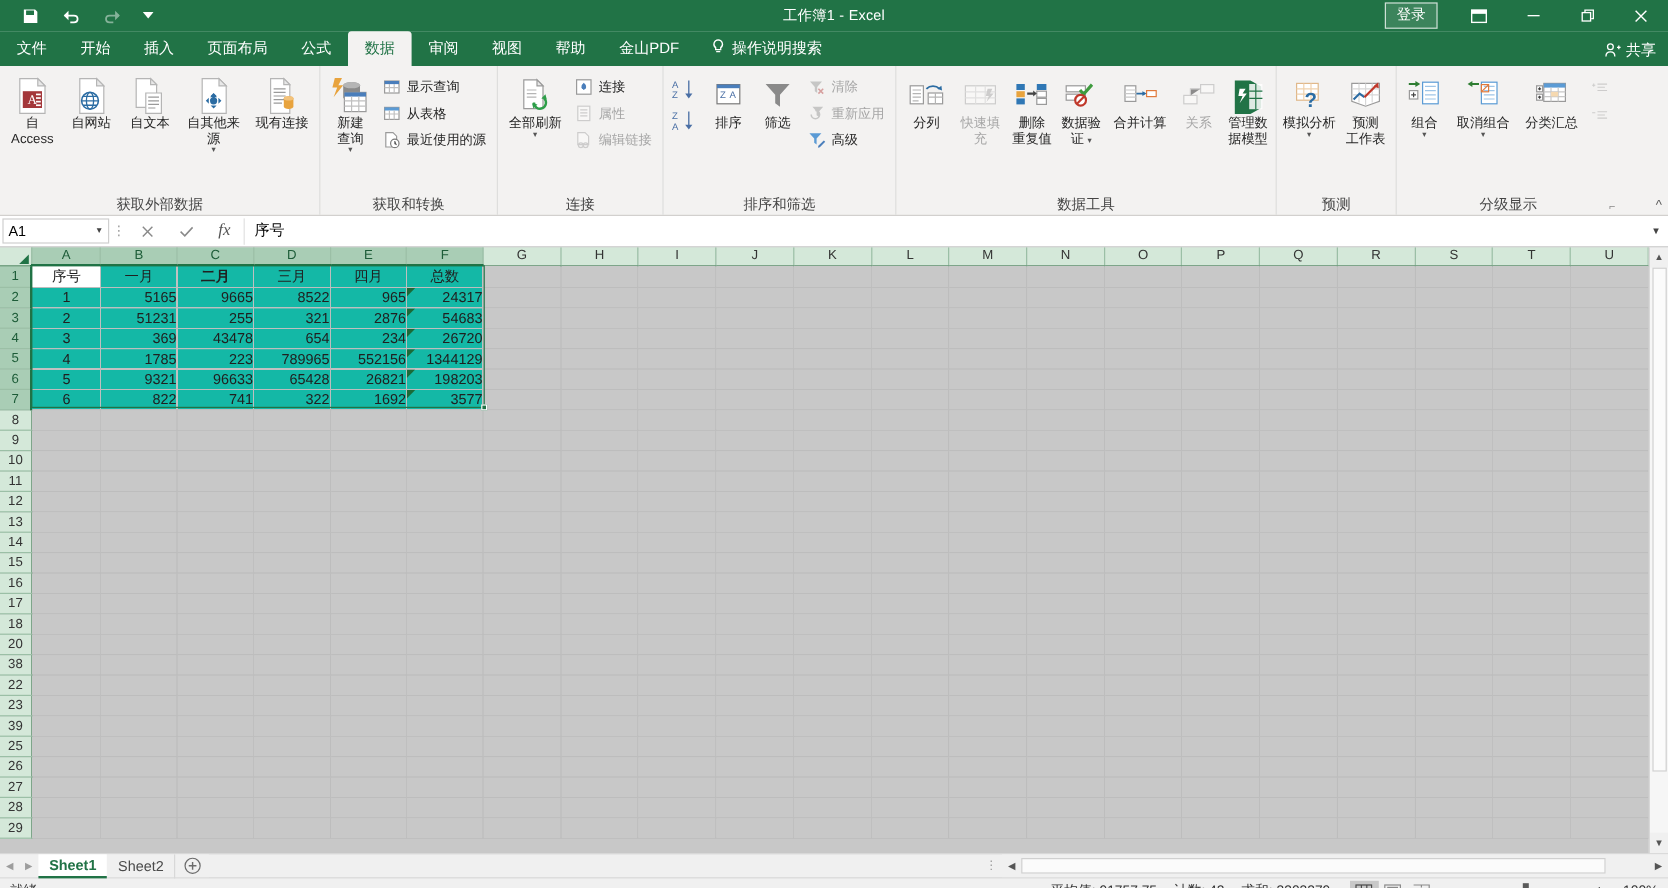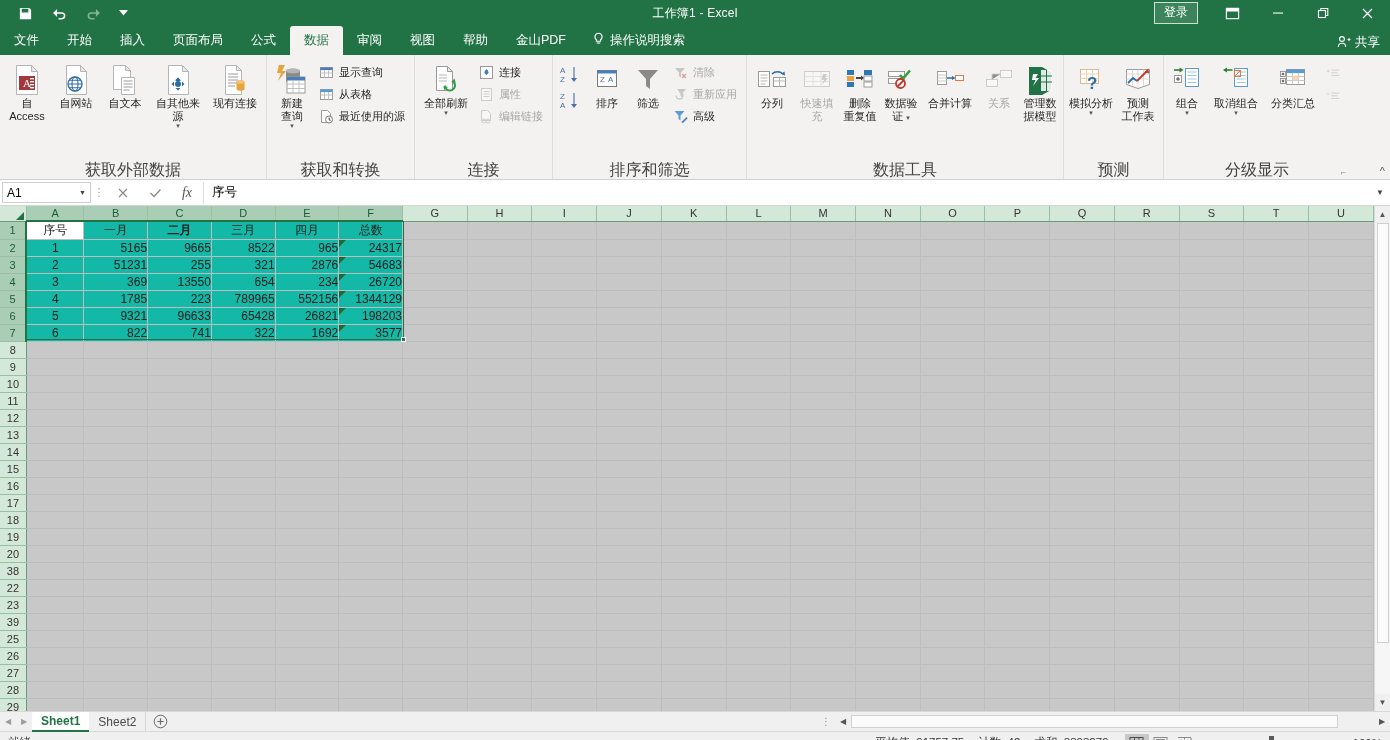--- a/index.html
+++ b/index.html
@@ -86,21 +86,21 @@
     padding: 3px 3px 0;
     position: relative;
   }
   .rgroup-body {
     flex: 1;
     display: flex; align-items: flex-start; gap: 1px;
     padding-top: 2px;
   }
   .rgroup-label {
     height: 17px;
-    font-size: 16px; color: #444444;
+    font-size: 12px; color: #444444;
     text-align: left;
     display: flex; align-items: center; justify-content: center;
   }
   .bigbtn {
     width: 48px;
     display: flex; flex-direction: column; align-items: center;
     padding: 3px 1px 0;
     font-size: 11px; color: #262626; text-align: center;
     line-height: 1.18;
   }
@@ -917,21 +917,21 @@
               <td class="cell" style="width: 64px;"></td>
               <td class="cell" style="width: 64px;"></td>
               <td class="cell" style="width: 64px;"></td>
               <td class="cell" style="width: 64px;"></td>
               <td class="cell" style="width: 64px;"></td>
             </tr>
             <tr>
               <th class="rowhead sel">4</th>
               <td class="cell selbg ctr" style="width: 57px;">3</td>
               <td class="cell selbg num" style="width: 63px;">369</td>
-              <td class="cell selbg num" style="width: 63px;">13550</td>
+              <td class="cell selbg num" style="width: 63px;">43478</td>
               <td class="cell selbg num" style="width: 63px;">654</td>
               <td class="cell selbg num" style="width: 63px;">234</td>
               <td class="cell selbg num mark" style="width: 63px;">26720</td>
               <td class="cell" style="width: 64px;"></td>
               <td class="cell" style="width: 64px;"></td>
               <td class="cell" style="width: 64px;"></td>
               <td class="cell" style="width: 64px;"></td>
               <td class="cell" style="width: 64px;"></td>
               <td class="cell" style="width: 64px;"></td>
               <td class="cell" style="width: 64px;"></td>
@@ -1251,44 +1251,20 @@
               <td class="cell" style="width: 64px;"></td>
               <td class="cell" style="width: 64px;"></td>
               <td class="cell" style="width: 64px;"></td>
               <td class="cell" style="width: 64px;"></td>
               <td class="cell" style="width: 64px;"></td>
               <td class="cell" style="width: 64px;"></td>
               <td class="cell" style="width: 64px;"></td>
             </tr>
             <tr>
               <th class="rowhead">18</th>
-              <td class="cell" style="width: 57px;"></td>
-              <td class="cell" style="width: 63px;"></td>
-              <td class="cell" style="width: 63px;"></td>
-              <td class="cell" style="width: 63px;"></td>
-              <td class="cell" style="width: 63px;"></td>
-              <td class="cell" style="width: 63px;"></td>
-              <td class="cell" style="width: 64px;"></td>
-              <td class="cell" style="width: 64px;"></td>
-              <td class="cell" style="width: 64px;"></td>
-              <td class="cell" style="width: 64px;"></td>
-              <td class="cell" style="width: 64px;"></td>
-              <td class="cell" style="width: 64px;"></td>
-              <td class="cell" style="width: 64px;"></td>
-              <td class="cell" style="width: 64px;"></td>
-              <td class="cell" style="width: 64px;"></td>
-              <td class="cell" style="width: 64px;"></td>
-              <td class="cell" style="width: 64px;"></td>
-              <td class="cell" style="width: 64px;"></td>
-              <td class="cell" style="width: 64px;"></td>
-              <td class="cell" style="width: 64px;"></td>
-              <td class="cell" style="width: 64px;"></td>
-            </tr>
-            <tr>
-              <th class="rowhead">19</th>
               <td class="cell" style="width: 57px;"></td>
               <td class="cell" style="width: 63px;"></td>
               <td class="cell" style="width: 63px;"></td>
               <td class="cell" style="width: 63px;"></td>
               <td class="cell" style="width: 63px;"></td>
               <td class="cell" style="width: 63px;"></td>
               <td class="cell" style="width: 64px;"></td>
               <td class="cell" style="width: 64px;"></td>
               <td class="cell" style="width: 64px;"></td>
               <td class="cell" style="width: 64px;"></td>

